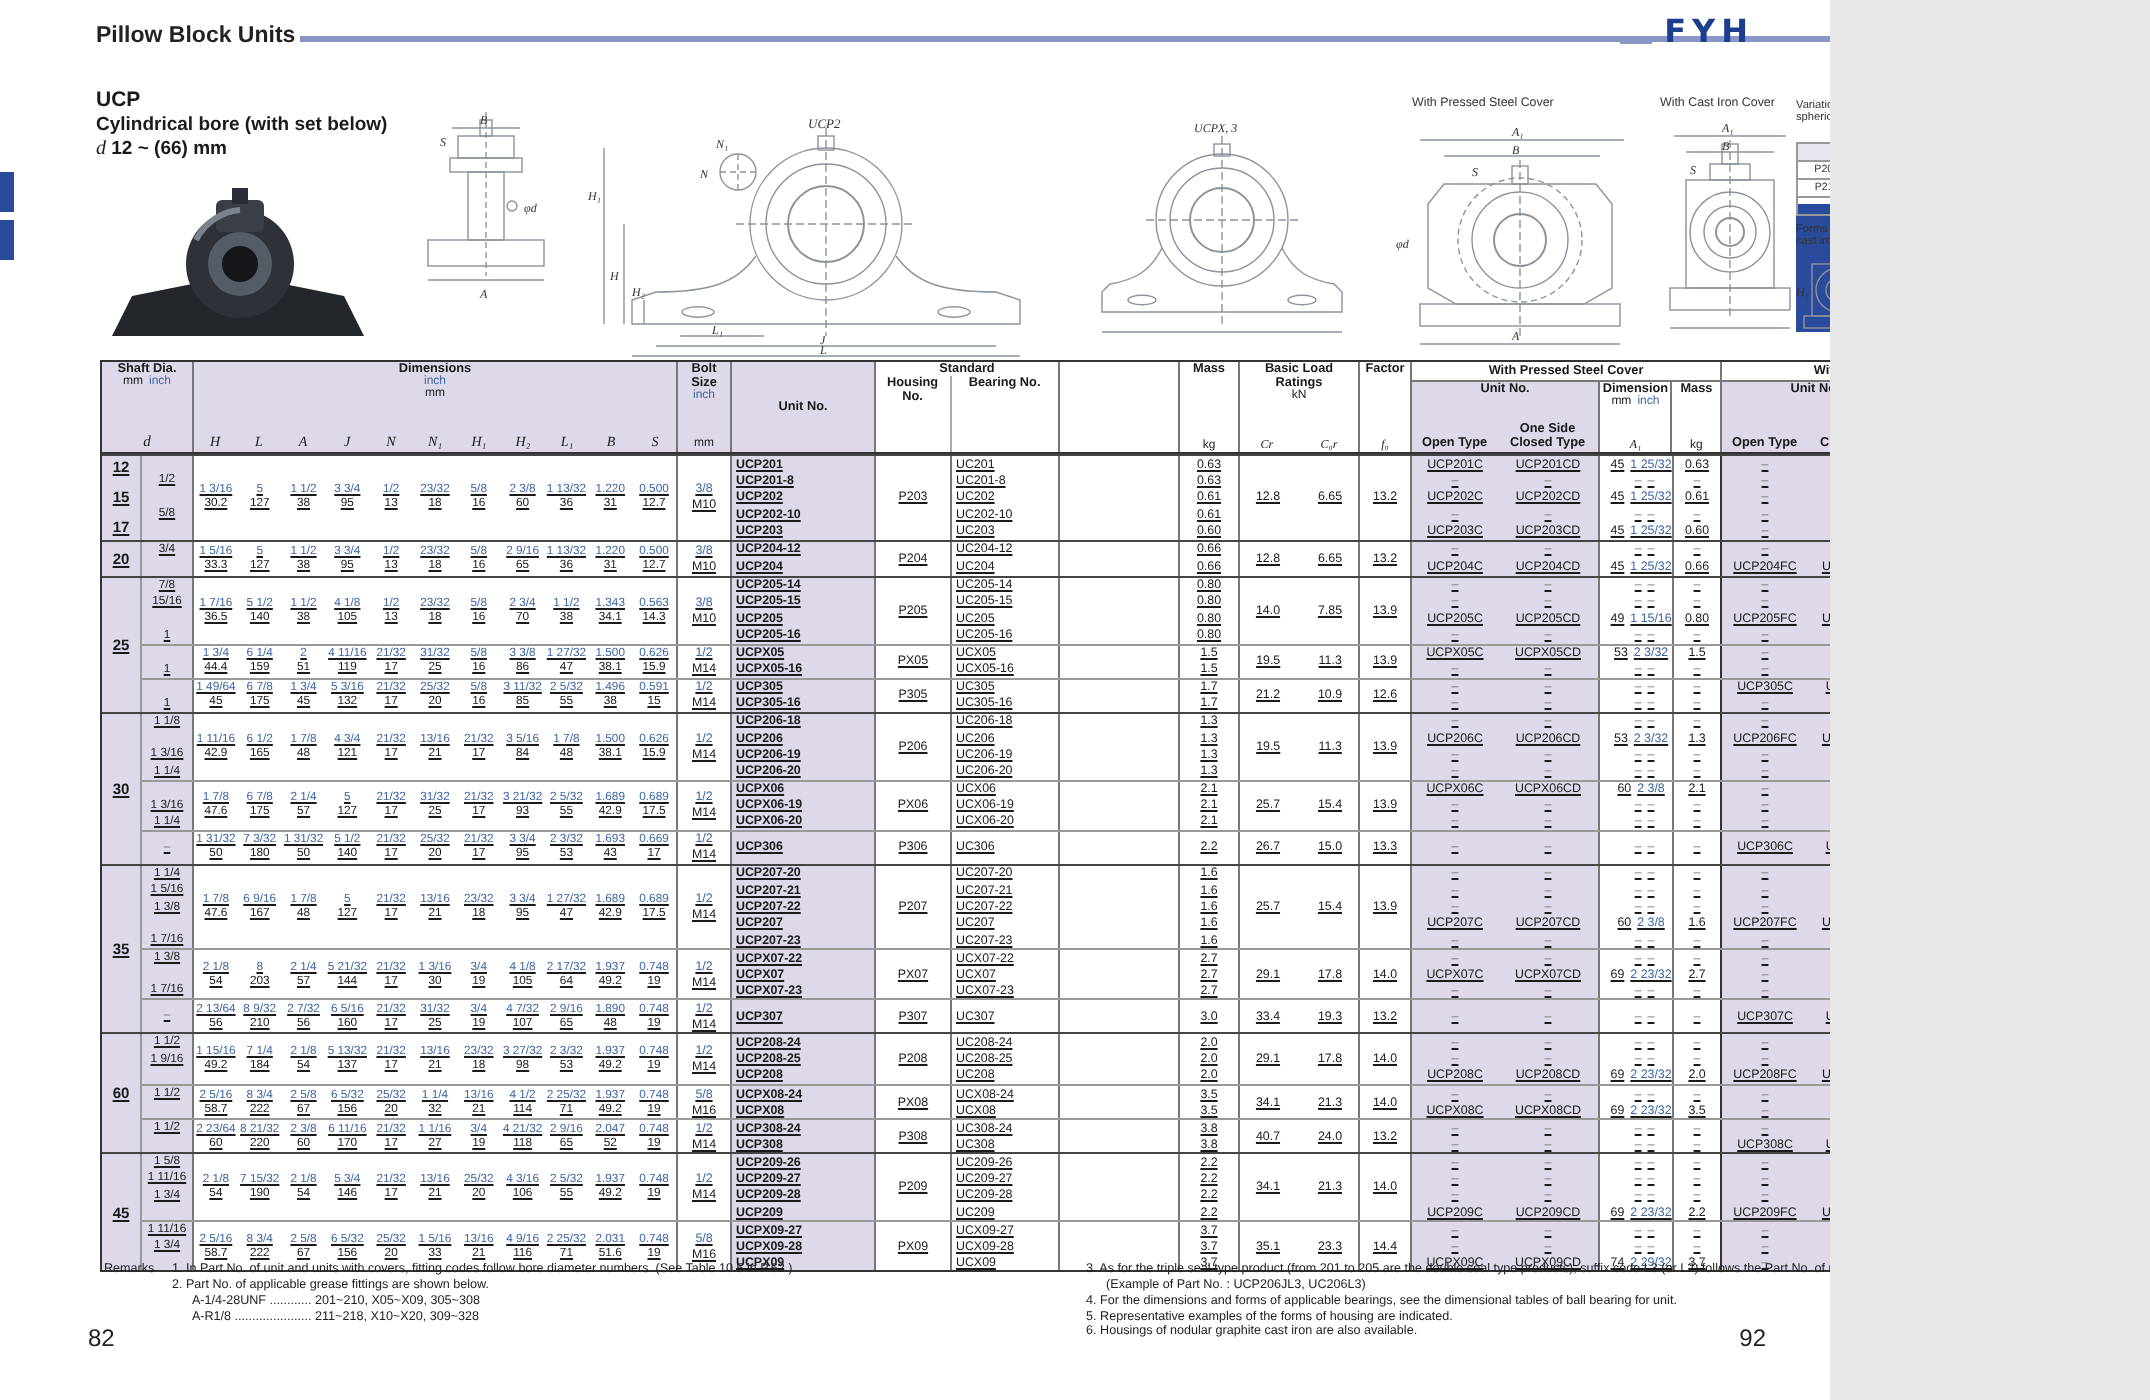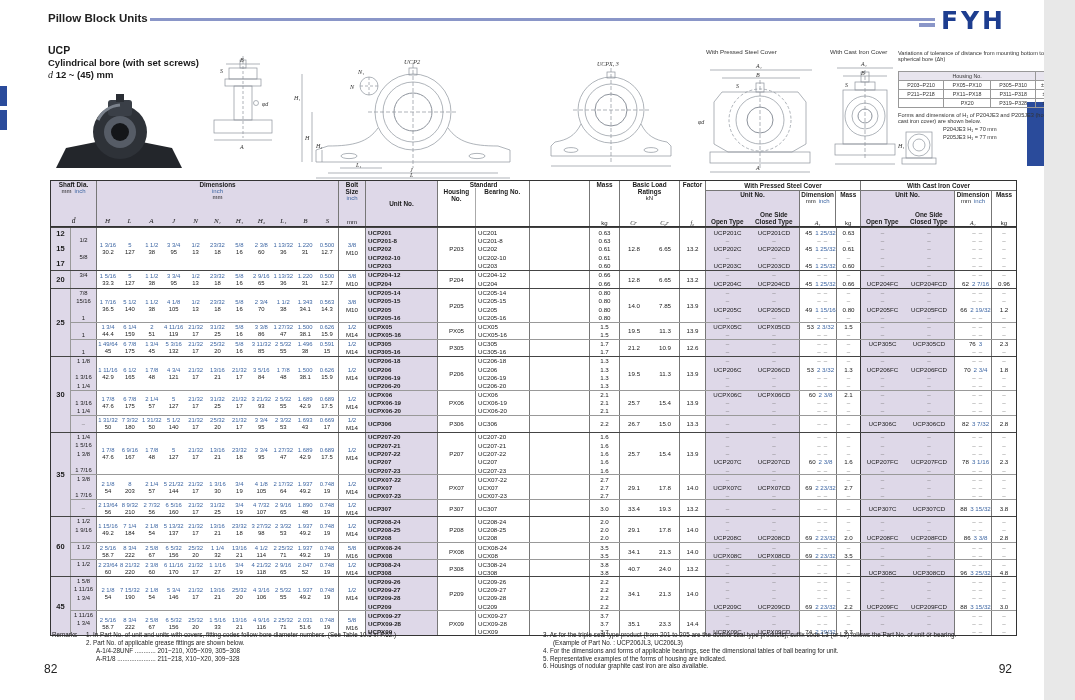--- a/index.html
+++ b/index.html
@@ -1,24 +1,24 @@
 <!DOCTYPE html>
 <html><head>
 <meta charset="utf-8">
 <style>
   * { margin:0; padding:0; box-sizing:border-box; }
   html,body { background:#e8e8e8; }
-  .page { position:relative; width:1044px; height:700px; background:#ffffff;
+  .page { position:relative; width:915px; height:700px; background:#ffffff;
           font-family:"Liberation Sans", sans-serif; color:#1a1a1a; overflow:hidden; }
   
   .hdr-title { position:absolute; left:48px; top:12px; font-size:11.5px; font-weight:bold; color:#222; }
   .hdr-rule  { position:absolute; left:150px; top:18px; width:785px; height:3px; background:#8a96c8; }
   .logo { position:absolute; right:38px; top:6px; display:flex; align-items:center; gap:6px; }
   .logo-dash { width:16px; height:4px; background:#8a96c8; margin-top:8px; }
-  .logo-text { font-size:25px; font-weight:800; letter-spacing:3px; color:#1d3d8f;
+  .logo-text { font-size:16px; font-weight:800; letter-spacing:3px; color:#1d3d8f;
                font-family:"DejaVu Sans", sans-serif; }
   
   .intro { position:absolute; left:48px; top:44px; line-height:1.25; }
   .intro .series { font-size:10.5px; font-weight:bold; }
   .intro .sub    { font-size:9.5px; font-weight:bold; }
   .intro .bore   { font-size:9.5px; font-weight:bold; }
   .intro .bore i { font-family:"Liberation Serif", serif; font-weight:normal; font-size:10px; }
   
   svg text { font-family:"Liberation Serif", serif; font-style:italic; fill:#333; }
   .drawing { position:absolute; }
@@ -37,21 +37,21 @@
   .forms-row { display:flex; gap:5px; margin-top:2px; align-items:flex-start; }
   .forms-items div { margin-bottom:2px; font-size:5.6px; }
   
   .cat-table { position:absolute; left:50px; top:180px; width:967px; border:1px solid #333; background:#fff; }
   .lav { background:#ded8e8; }
   .thead { display:flex; height:46px; border-bottom:1px solid #333; font-size:6px; }
   .th { display:flex; flex-direction:column; align-items:center; border-right:0.5px solid #777; }
   .th .b { font-weight:bold; font-size:6.4px; }
   .blue { color:#3d66a3; }
   .ital { font-family:"Liberation Serif", serif; font-style:italic; }
-  .tbody { font-size:6.2px; }
+  .tbody { font-size:6.2px;text-decoration:underline; }
   .cluster { display:flex; border-top:1px solid #444; }
   .mm-col { width:20px; border-right:0.5px solid #999; display:flex; flex-direction:column;
             align-items:center; justify-content:center; font-weight:bold; font-size:7.5px; }
   .mm-col.stacked { justify-content:space-around; }
   .grp-stack { flex:1; display:flex; flex-direction:column; }
   .group { display:flex; }
   .group + .group { border-top:0.6px solid #999; }
   .col { display:flex; flex-direction:column; justify-content:space-around; overflow:hidden; }
   .rowline { flex:1; display:flex; align-items:center; justify-content:center; min-height:0; }
   .left .rowline { justify-content:flex-start; padding-left:2px; }
@@ -80,22 +80,22 @@
 
   <div class="hdr-title">Pillow Block Units</div>
   <div class="hdr-rule"></div>
   <div class="logo">
     <div class="logo-dash"></div>
     <div class="logo-text">FYH</div>
   </div>
 
   <div class="intro">
     <div class="series">UCP</div>
-    <div class="sub">Cylindrical bore (with set screws)</div>
-    <div class="bore"><i>d</i>&nbsp;<span>12 ~ (45) mm</span></div>
+    <div class="sub">Cylindrical bore (with set below)</div>
+    <div class="bore"><i>d</i>&nbsp;<span>12 ~ (66) mm</span></div>
   </div>
 
   <div class="edge-tab-left1"></div>
   <div class="edge-tab-left2"></div>
   <div class="edge-tab-right"></div>
 
   <svg class="drawing" style="left:50px;top:90px" width="138" height="88" viewBox="0 0 138 88">
     <polygon points="6,78 132,78 122,58 92,52 46,52 16,58" fill="#23262b"></polygon>
     <circle cx="70" cy="42" r="27" fill="#2e3238"></circle>
     <circle cx="70" cy="42" r="16" fill="#565c66"></circle>

